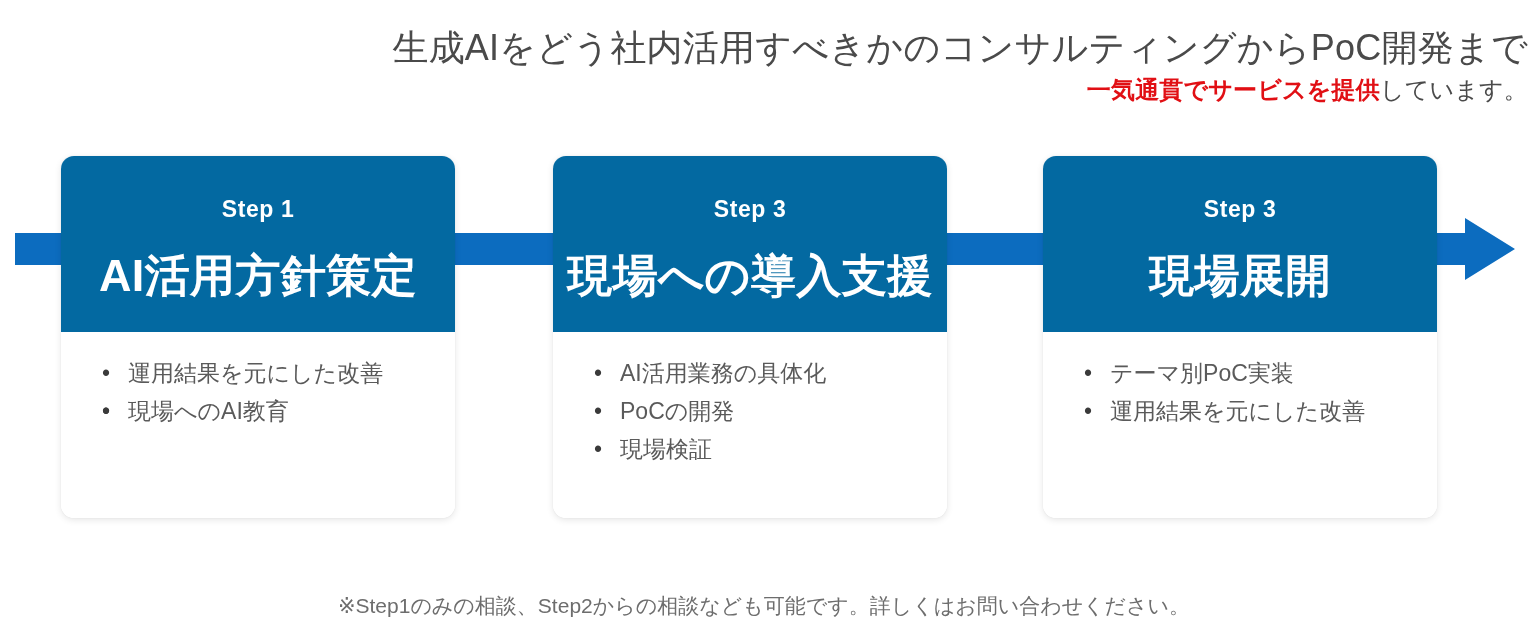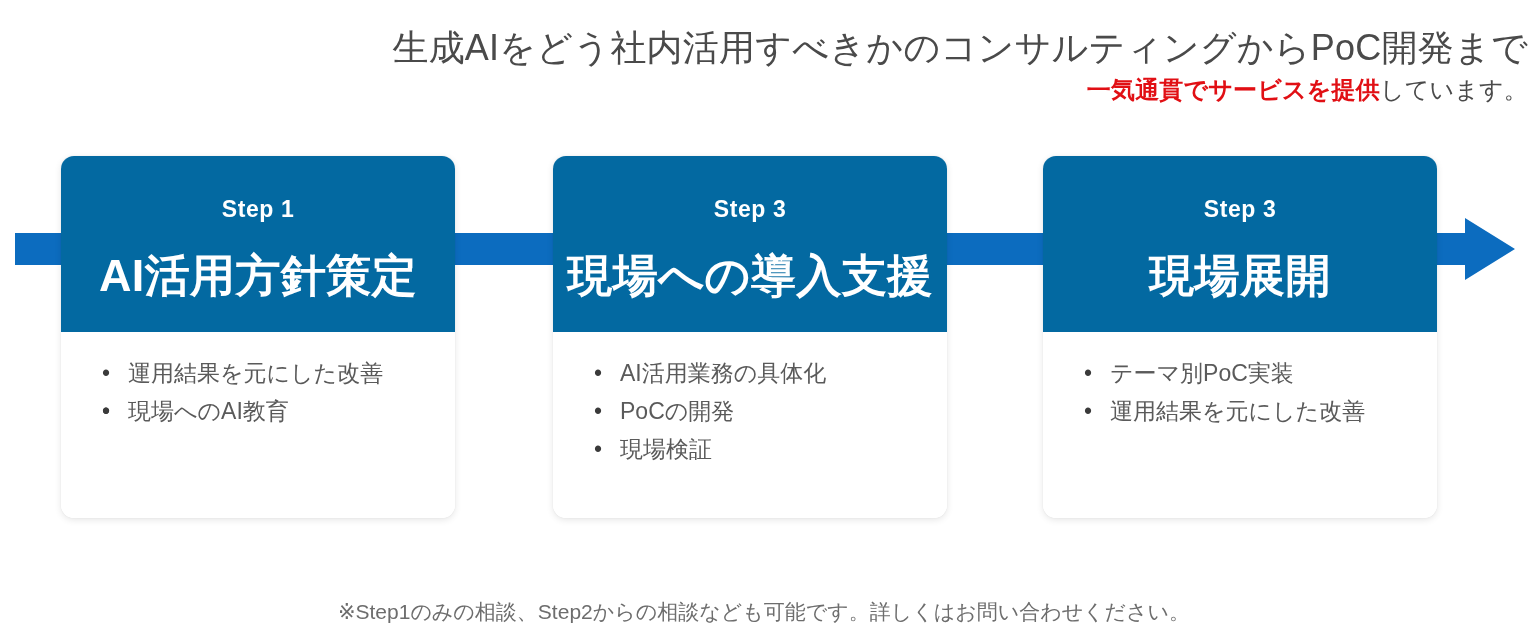--- a/index.html
+++ b/index.html
@@ -136,21 +136,20 @@
   
   .footnote {
     position: absolute;
     left: 0;
     top: 592px;
     width: 1528px;
     text-align: center;
     font-size: 21px;
     color: #6d6d6d;
     white-space: nowrap;
-    margin-top: 6px;
   }
 </style>
 </head>
 <body>
 
 <div class="heading">
   <span class="heading-line">生成AIをどう社内活用すべきかのコンサルティングからPoC開発まで</span>
   <span class="heading-line heading-line-2">
     <span class="heading-em">一気通貫でサービスを提供</span><span>しています。</span>
   </span>

